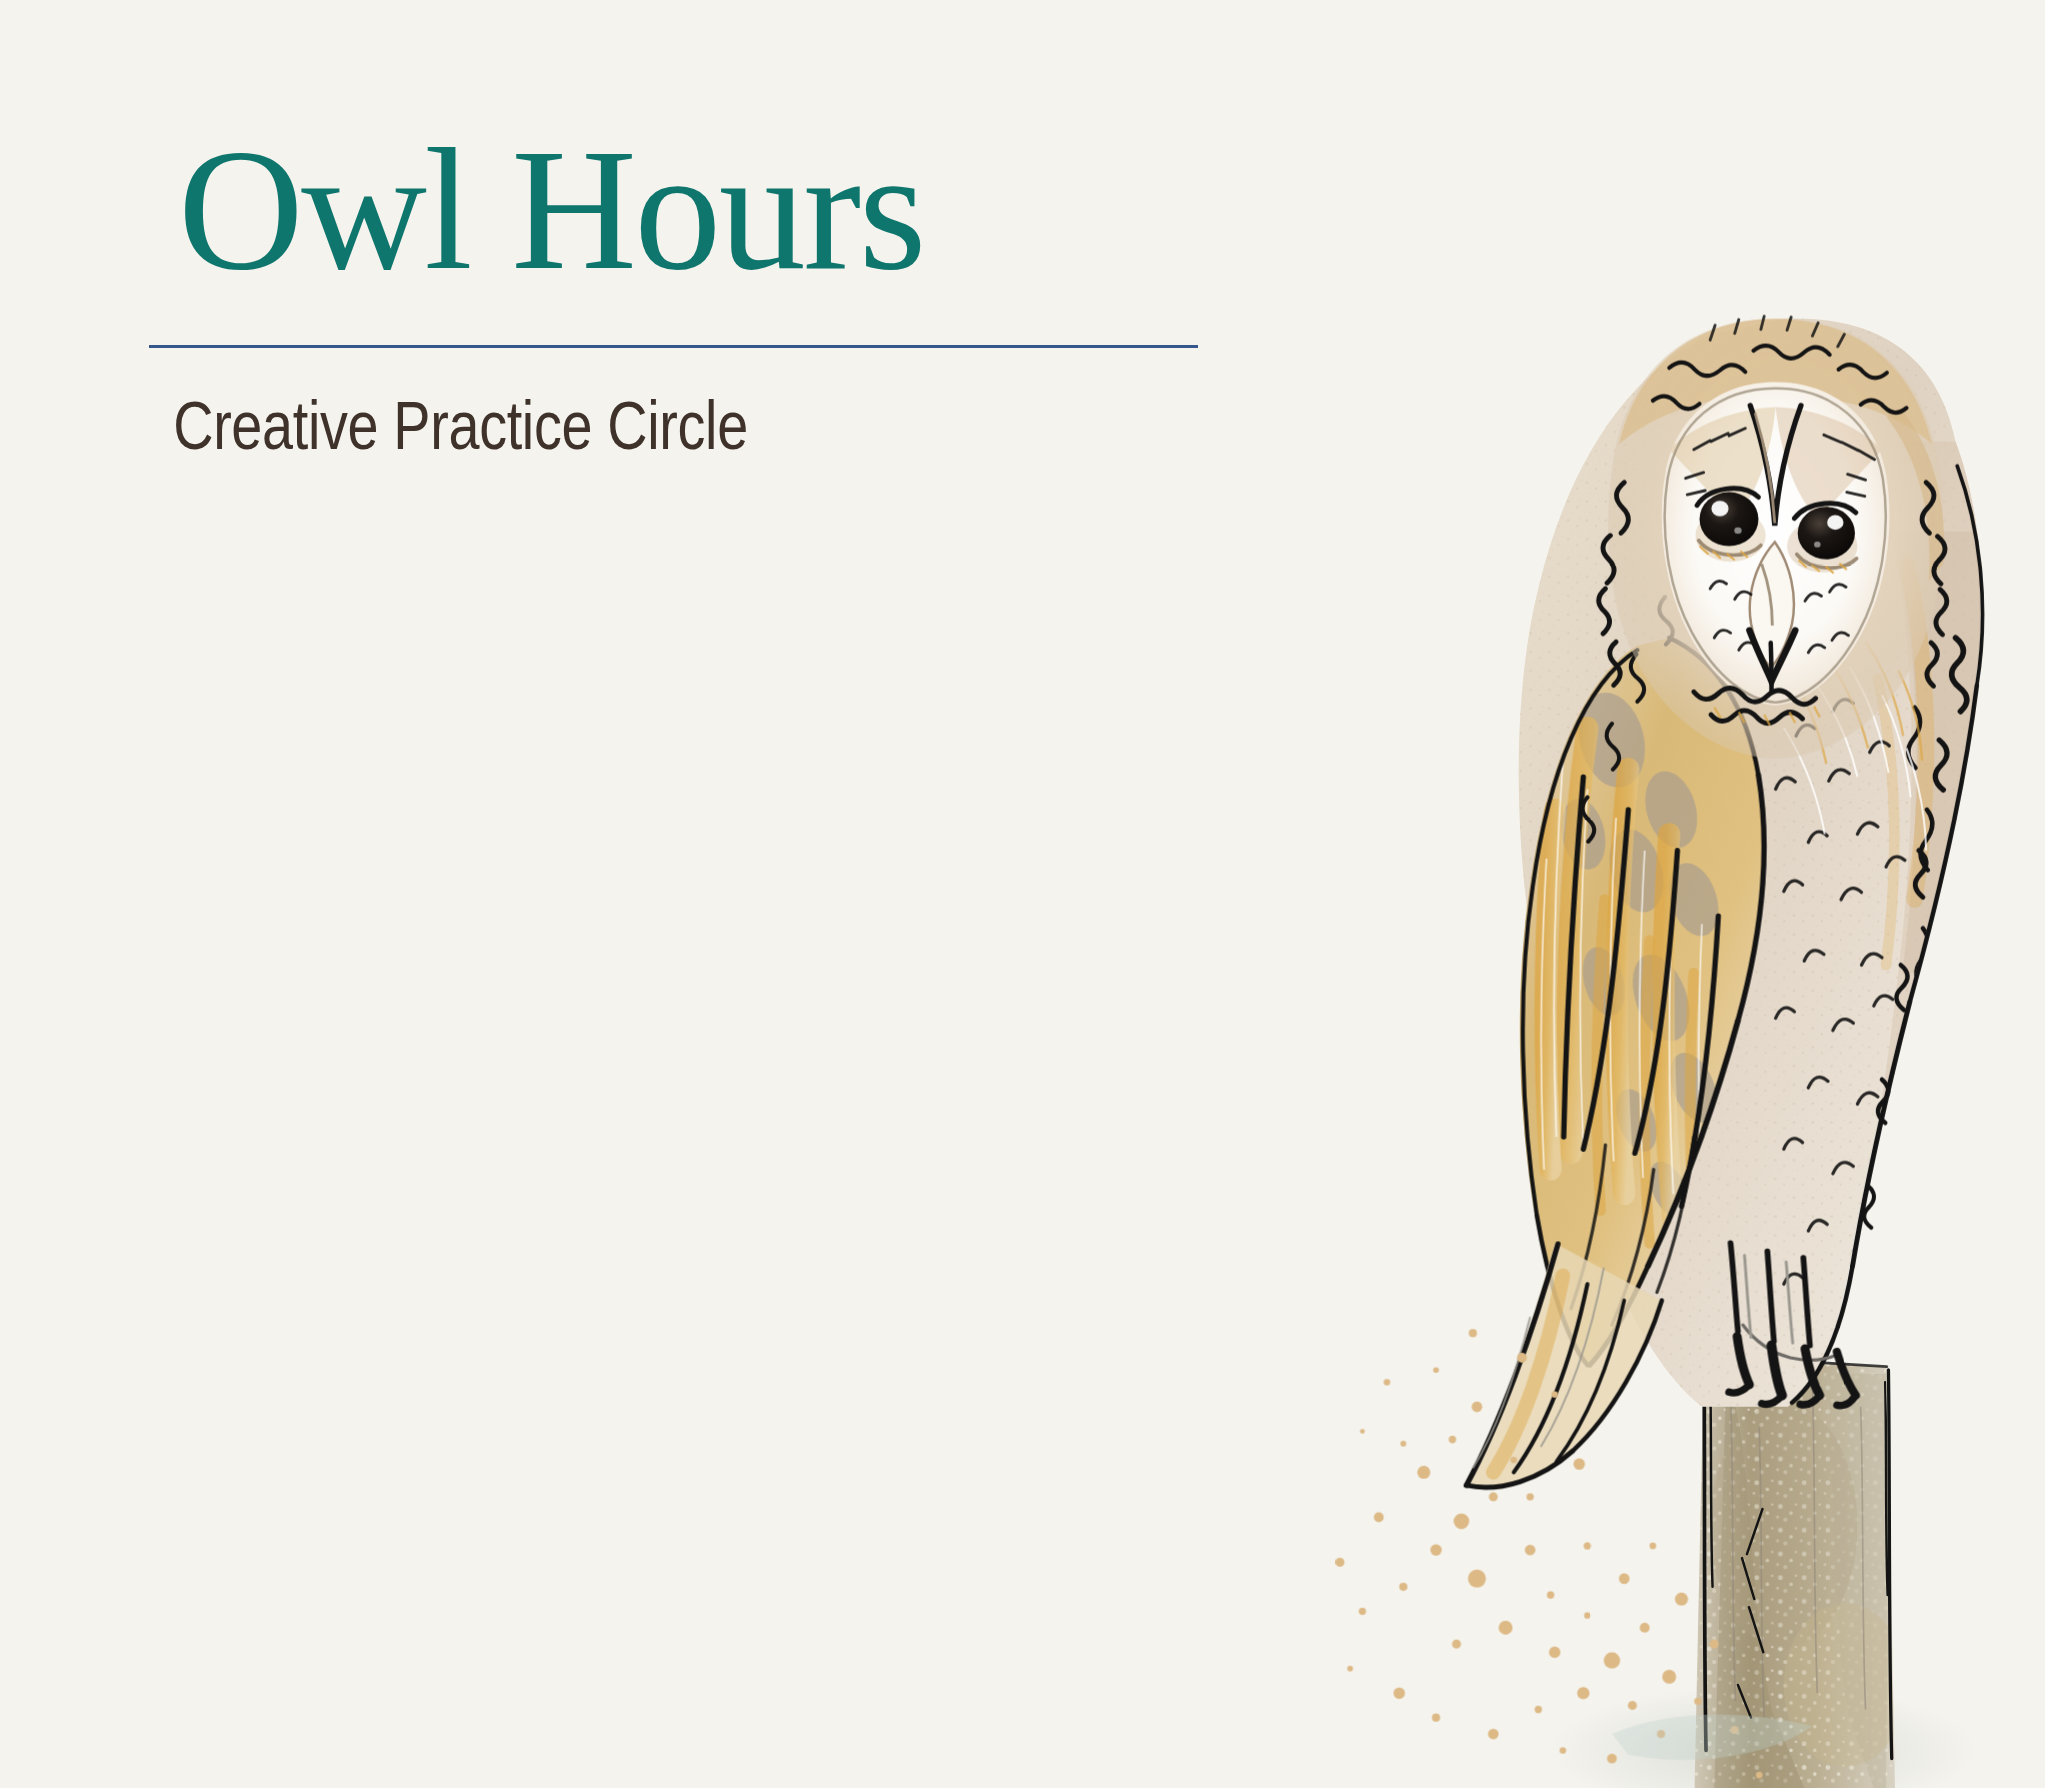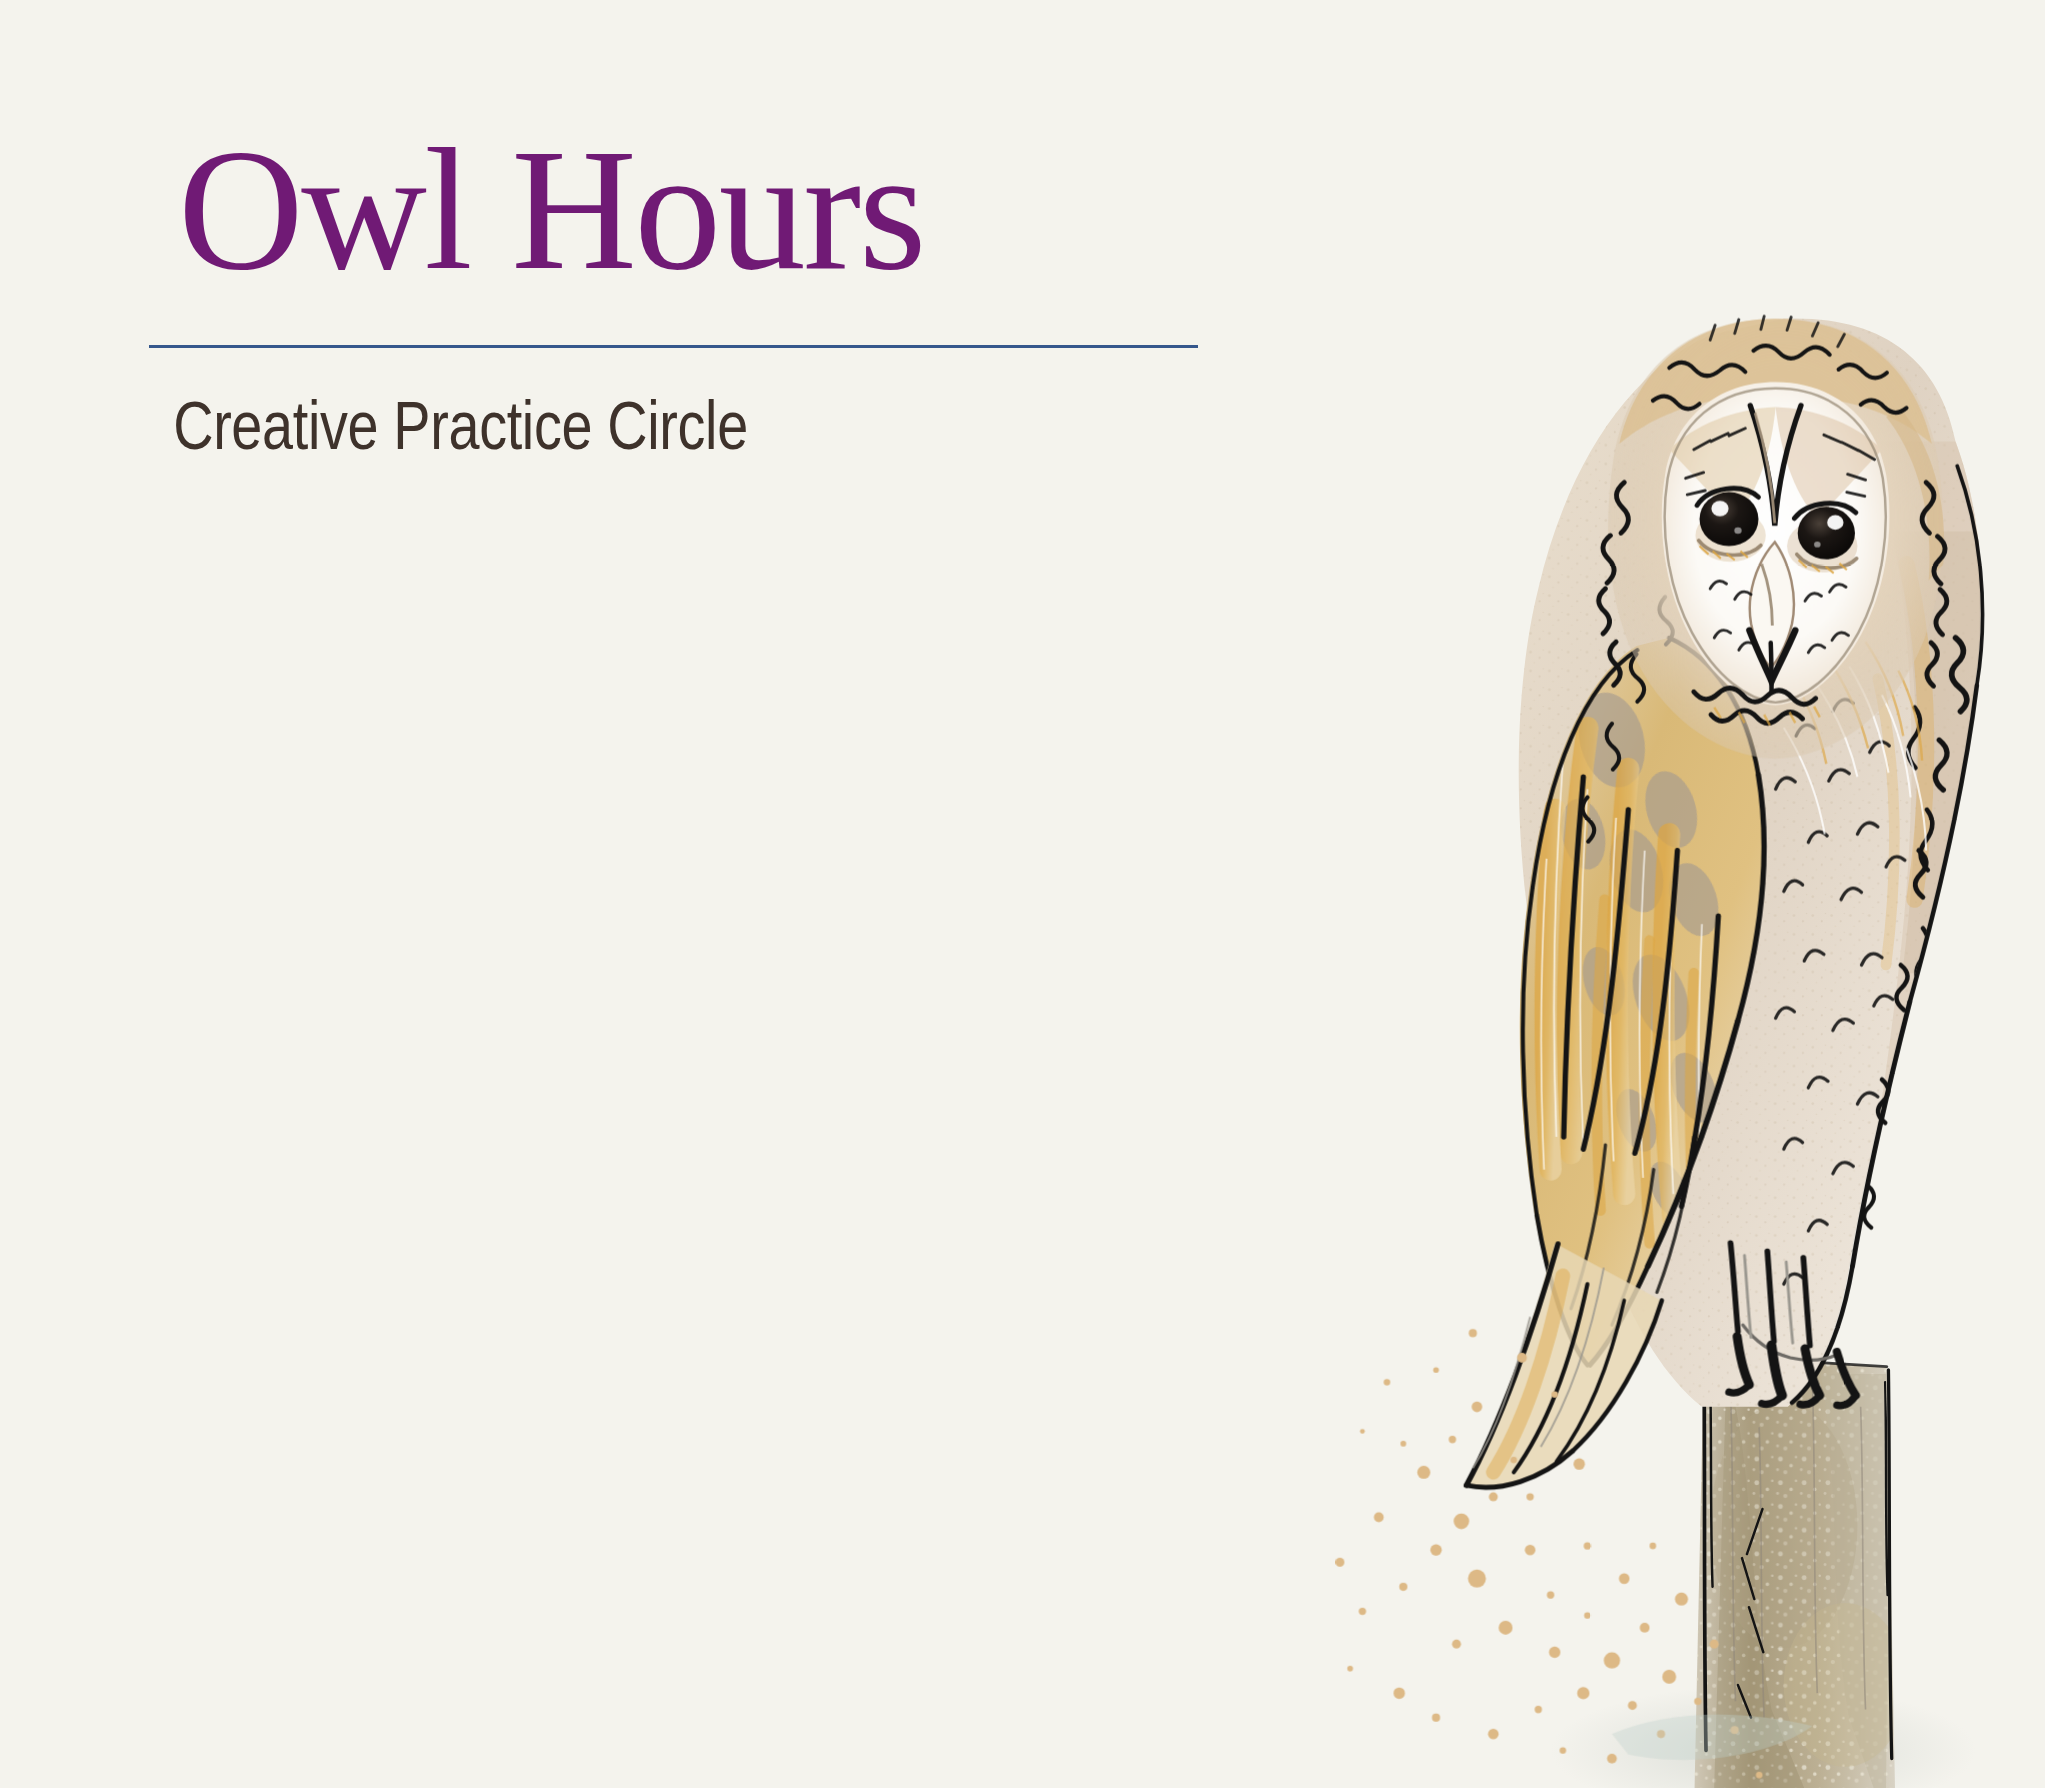--- a/index.html
+++ b/index.html
@@ -51,21 +51,21 @@
     width:990px;height:1592px;
   }
   .illustration svg{display:block;width:100%;height:100%;}
 </style>
 </head>
 <body style="background: rgb(244, 243, 237);">
 
 <div id="canvas">
 
   <div class="text-block">
-    <h1 class="title" style="color: #701a75;">Owl Hours</h1>
+    <h1 class="title" style="color: #0f766e;">Owl Hours</h1>
     <div class="rule" style="background: rgb(53, 87, 140);"></div>
     <p class="subtitle" style="color: rgb(62, 50, 43);">Creative Practice Circle</p>
   </div>
 
   <div class="illustration">
   <svg viewBox="0 0 2420 3892" xmlns="http://www.w3.org/2000/svg">
     <defs>
 
       <radialGradient id="gHeadWash" cx="52%" cy="45%" r="60%">
         <stop offset="0%" stop-color="#F6EFE2"></stop>

